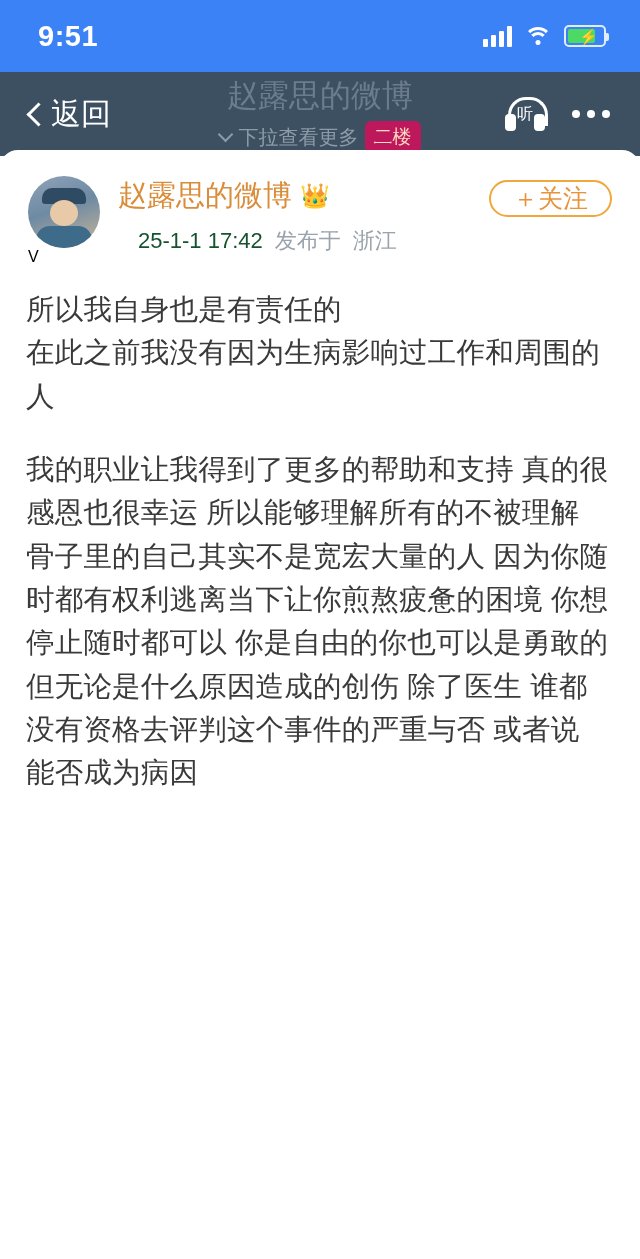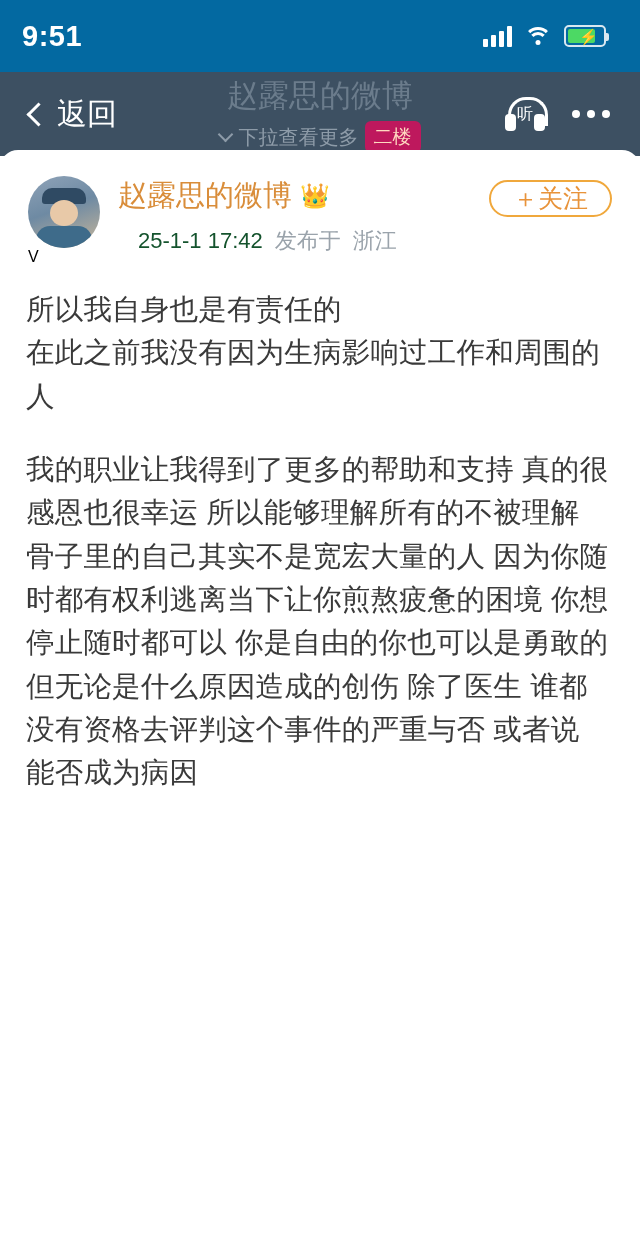--- a/index.html
+++ b/index.html
@@ -11,25 +11,25 @@
     width: 640px;
     height: 1259px;
     font-family: "Liberation Sans", sans-serif;
     overflow: hidden;
     position: relative;
   }
 
   
   .statusbar {
     height: 72px;
-    background: #0369a1;
+    background: #3b82f6;
     display: flex;
     align-items: center;
     justify-content: space-between;
-    padding: 0 34px 0 22px;
+    padding: 0 34px 0 38px;
     box-sizing: border-box;
     color: #ffffff;
   }
   .status-time {
     font-size: 29px;
     font-weight: bold;
     letter-spacing: 0.5px;
   }
   .status-right {
     display: flex;
@@ -112,21 +112,20 @@
     display: flex;
     align-items: center;
     padding: 0 30px;
     box-sizing: border-box;
     color: #ffffff;
     position: relative;
   }
   .nav-back {
     display: flex;
     align-items: center;
-    gap: 6px;
     font-size: 30px;
     color: #ffffff;
     z-index: 2;
   }
   .chev {
     display: inline-block;
     width: 14px;
     height: 14px;
     border-left: 3px solid #ffffff;
     border-bottom: 3px solid #ffffff;

